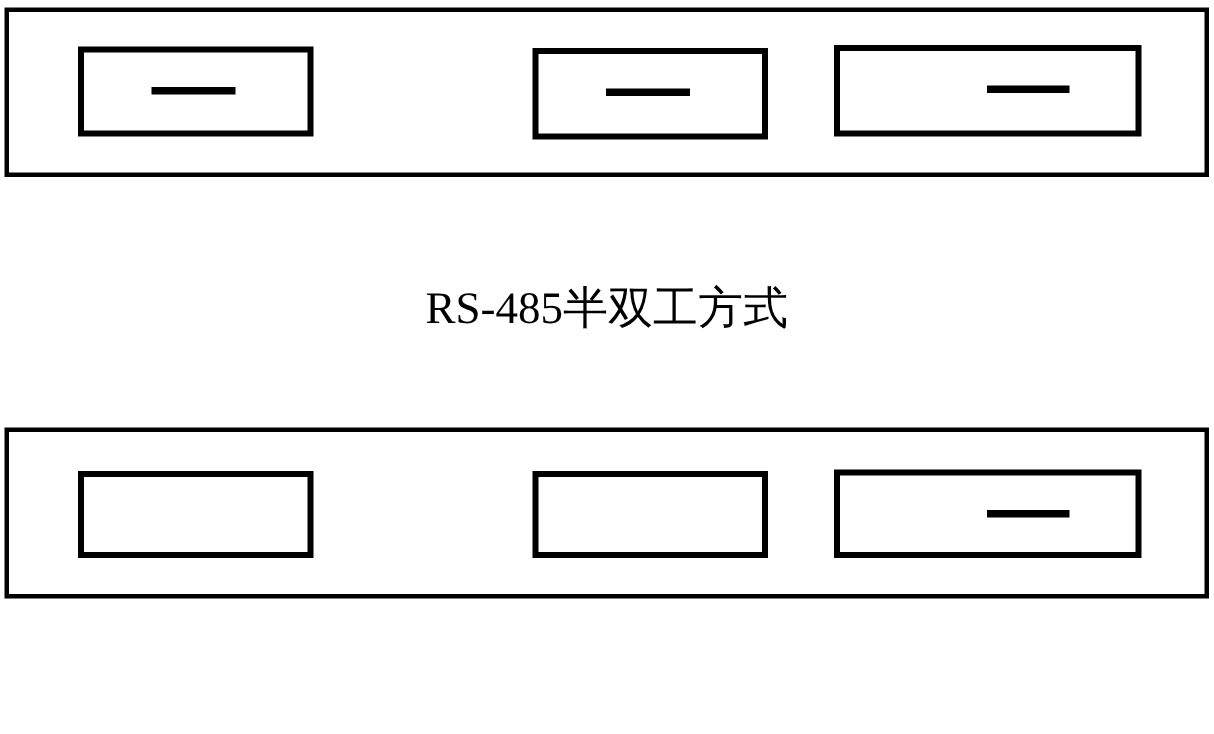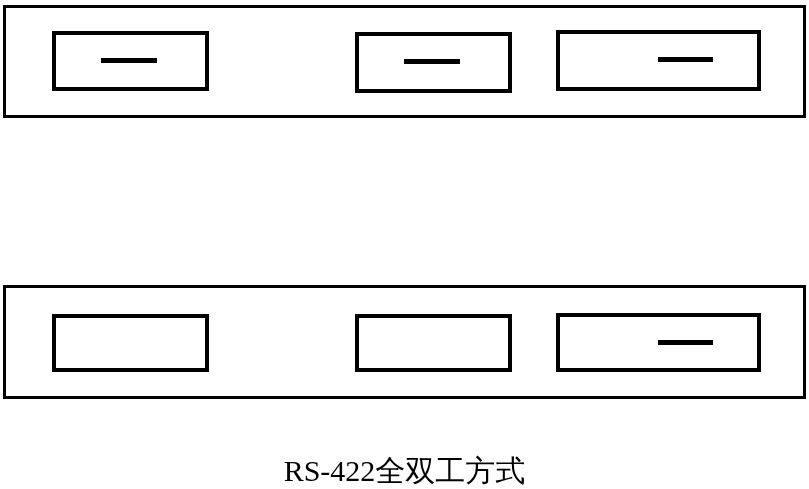--- a/index.html
+++ b/index.html
@@ -115,28 +115,28 @@
     <div class="node-box t-box2">
       <div class="dash-mark dash-center-sm"></div>
     </div>
 
     <div class="node-box t-box3">
       <div class="dash-mark dash-right-lg"></div>
     </div>
 
   </div>
 
+  <div class="caption caption-top">RS-485半双工方式</div>
 
   <div class="outer-frame frame-bottom">
 
     <div class="node-box b-box1"></div>
 
     <div class="node-box b-box2"></div>
 
     <div class="node-box b-box3">
       <div class="dash-mark dash-right-lg-b"></div>
     </div>
 
   </div>
 
-  <div class="caption caption-bottom">RS-422全双工方式</div>
 
 </div>
 
 </body></html>

